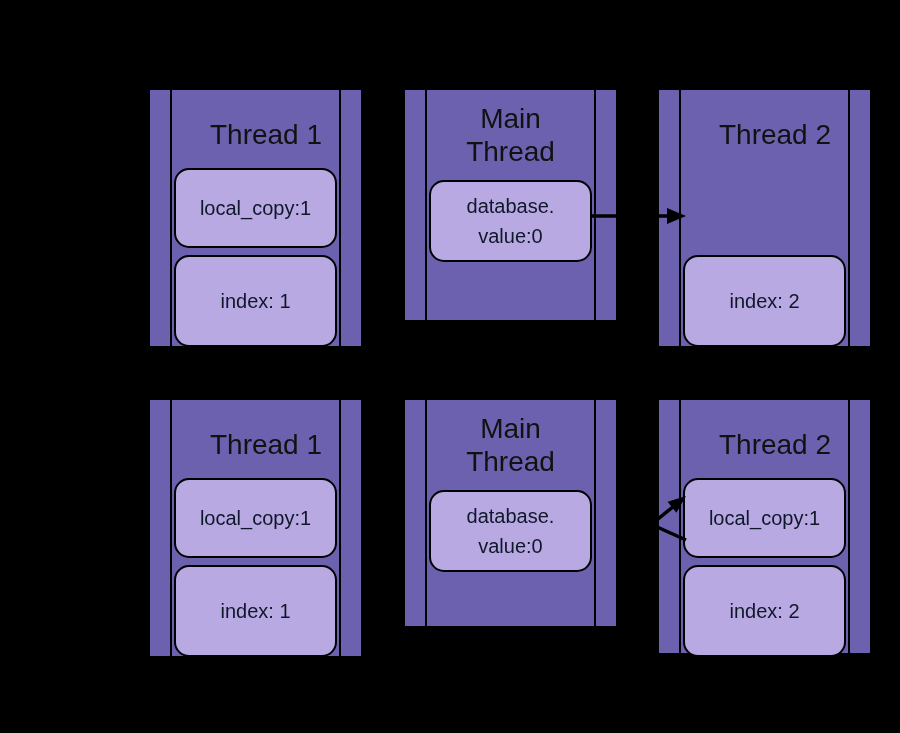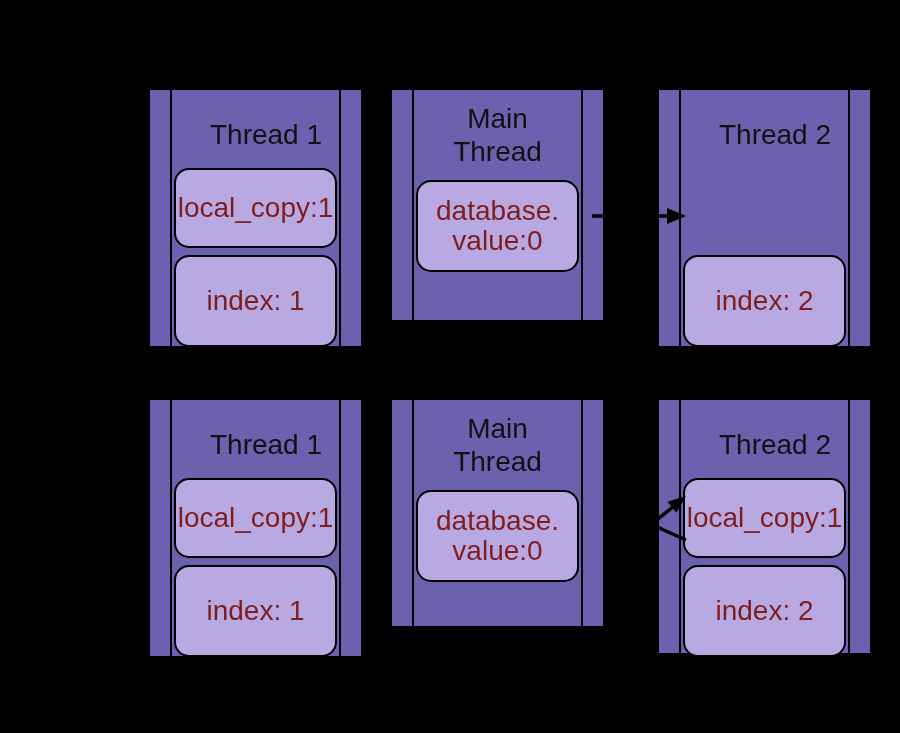--- a/index.html
+++ b/index.html
@@ -37,34 +37,34 @@
   .main   .panel-title { top: 12px; }
 
   .cell {
     position: absolute;
     left: 24px; width: 163px;
     background: #B8A9E2;
     border: 2px solid #000;
     border-radius: 15px;
     box-sizing: border-box;
     display: flex; align-items: center; justify-content: center;
-    font-size: 28px; line-height: 30px;
-    color: #7f1d1d;
+    font-size: 20px; line-height: 30px;
+    color: #0f172a;
     text-align: center;
     white-space: pre-line;
   }
   .cell-1  { top: 78px;  height: 80px; }
   .cell-2  { top: 165px; height: 92px; }
-  .cell-db { top: 90px;  height: 92px; }
+  .cell-db { top: 90px;  height: 82px; }
 
   
   .r1 { top: 88px; }
   .r2 { top: 398px; }
   .t1 { left: 148px; height: 260px; }
-  .mt { left: 390px; height: 234px; }
+  .mt { left: 403px; height: 234px; }
   .t2 { left: 657px; height: 260px; }
   .mt.r2 { height: 230px; }
   .t2.r2 { height: 257px; }
 
   svg.arrows {
     position: absolute; left: 0; top: 0;
     pointer-events: none;
   }
 </style>
 </head>

